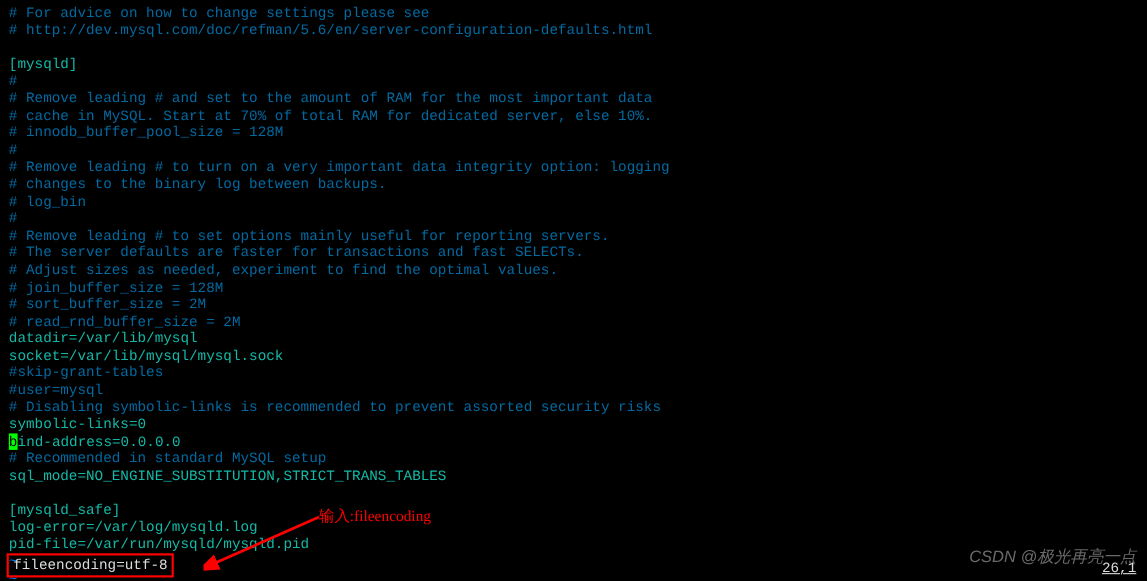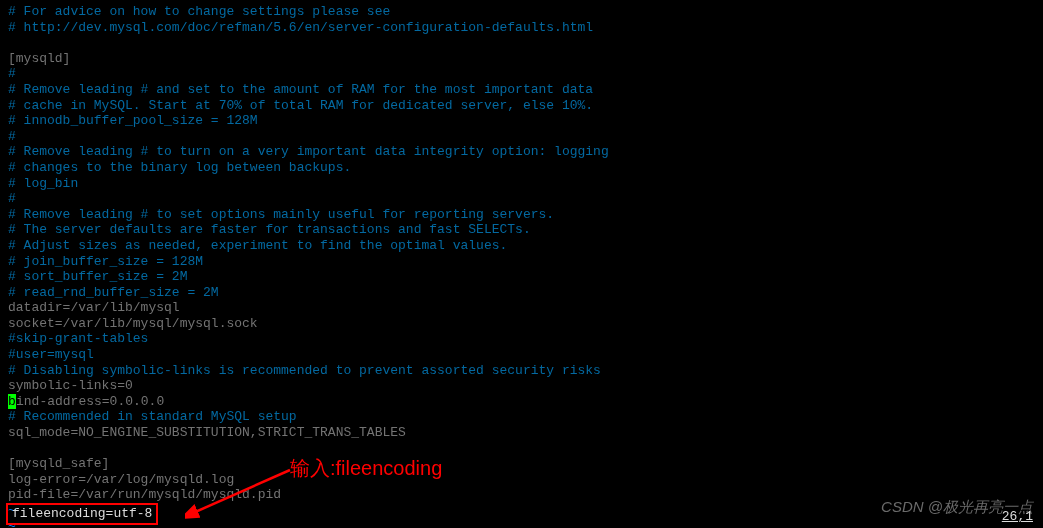--- a/index.html
+++ b/index.html
@@ -12,21 +12,21 @@
       height: 528px;
       overflow: hidden;
       position: relative;
       color: #fff;
     }
     .terminal {
       padding: 4px 8px;
       white-space: pre;
     }
     .comment { color: #0369a1; }
-    .plain { color: #737373; }
+    .plain { color: #14b8a6; }
     .highlight-char {
       background: #00ff00;
       color: #000;
       display: inline-block;
       width: 8px;
     }
     .tilde { color: #0080ff; }
     .command-line {
       color: #dcdcdc;
       border: 2px solid #ff0000;
@@ -35,22 +35,22 @@
       position: absolute;
       bottom: 3px;
       left: 6px;
       margin-top: 34px;
     }
     .annotation {
       position: absolute;
       bottom: 48px;
       left: 290px;
       color: #ff0000;
-      font-size: 20px;
-      font-family: Liberation Sans, sans-serif;
+      font-size: 14px;
+      font-family: Liberation Serif, serif;
     }
     .arrow {
       position: absolute;
       bottom: 8px;
       left: 185px;
       pointer-events: none;
     }
     .watermark {
       position: absolute;
       right: 10px;

